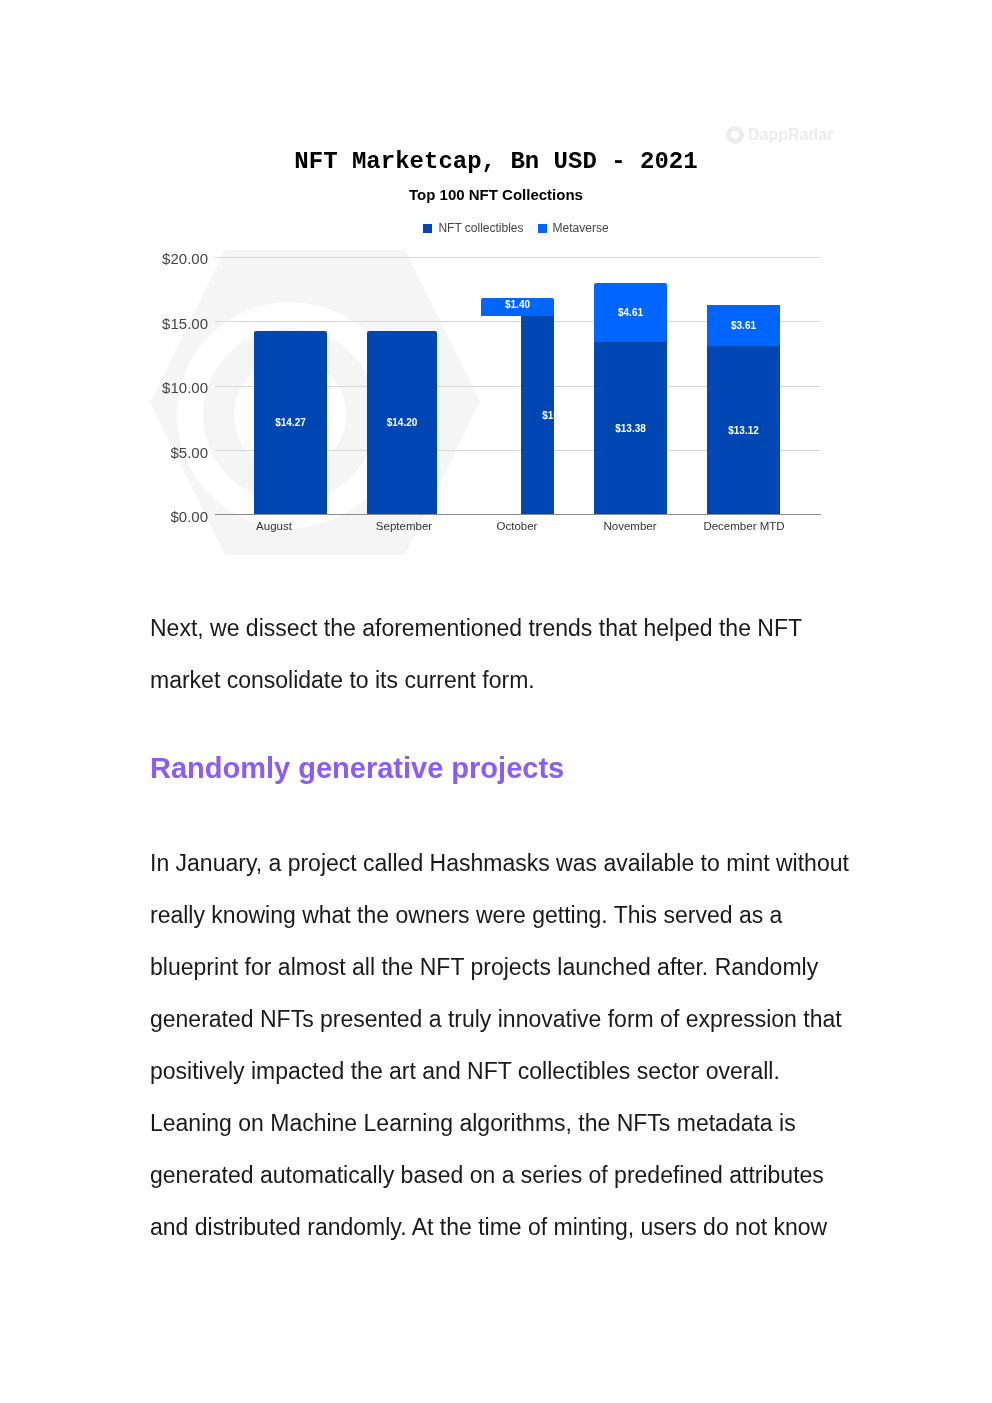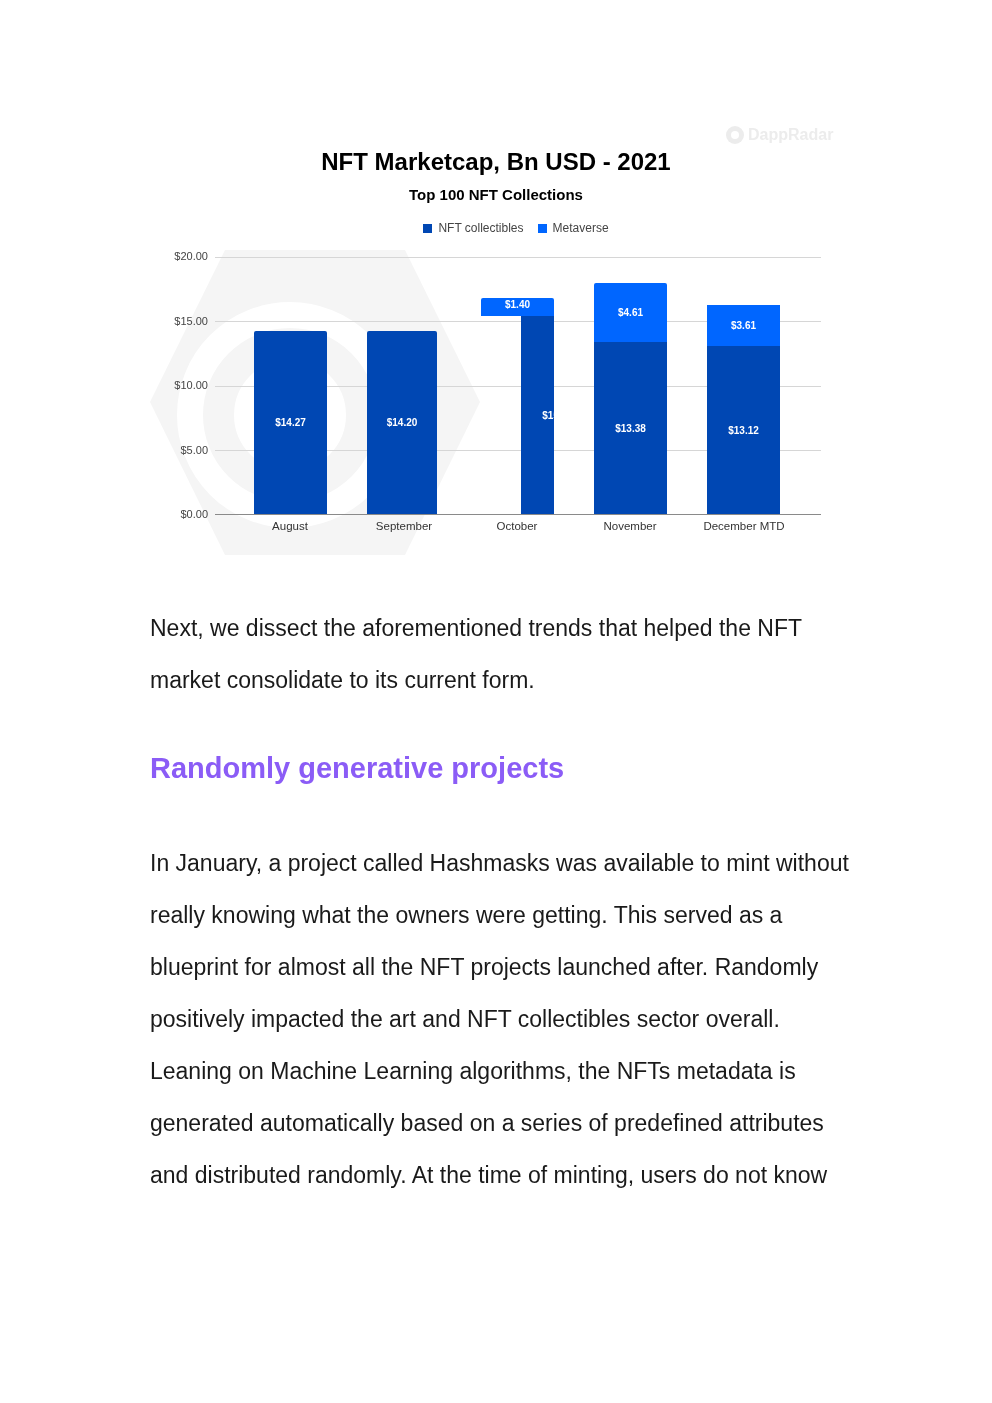--- a/index.html
+++ b/index.html
@@ -1,29 +1,29 @@
 <!DOCTYPE html>
 <html><head>
 <meta charset="utf-8">
 <style>
   html, body { margin:0; padding:0; background:#ffffff; }
   body { width:992px; height:1403px; position:relative; overflow:hidden; font-family:"Liberation Sans", sans-serif; color:#1a1a1a; }
   .abs { position:absolute; }
   .watermark-logo { left:726px; top:126px; display:flex; align-items:center; gap:4px; color:#ececec; font-weight:bold; font-size:16px; font-family:"Liberation Sans", sans-serif; }
   .watermark-logo .glyph { width:18px; height:18px; border-radius:50%; background:#ececec; position:relative; }
   .watermark-logo .glyph::after { content:""; position:absolute; left:5px; top:5px; width:8px; height:8px; border-radius:50%; background:#fff; }
-  .chart-title { left:0; width:992px; top:148px; text-align:center; font-size:24px; font-weight:bold; color:#000; }
+  .chart-title { left:0; width:992px; top:148px; text-align:center; font-size:24px; font-weight:bold; color:#000;font-family:Liberation Mono, monospace; }
   .chart-subtitle { left:0; width:992px; top:186px; text-align:center; font-size:15px; font-weight:bold; color:#000; }
   .legend { left:0; width:992px; top:221px; display:flex; justify-content:center; gap:14px; font-size:12px; color:#444;padding-left:20px; }
   .legend-item { display:flex; align-items:center; gap:6px; }
   .legend-swatch { width:9px; height:9px; display:inline-block; }
   .bg-hex { left:150px; top:250px; width:330px; height:305px; }
   .gridline { left:215px; width:606px; height:1px; background:#d6d6d6; }
   .axisline { left:215px; width:606px; height:1px; background:#8a8a8a; }
-  .ytick { left:150px; width:58px; text-align:right; font-size:11px; color:#444; }
+  .ytick { left:150px; width:58px; text-align:right; font-size:15px; color:#444; }
   .bar { position:absolute; }
   .bar-seg { position:absolute; left:0; width:100%; display:flex; align-items:center; justify-content:center; color:#fff; font-weight:bold; font-size:10px; }
   .xtick { top:520px; width:140px; text-align:center; font-size:11.5px; color:#333; }
   .prose { left:150px; width:700px; font-size:23px; color:#1a1a1a; line-height:52px; }
   .heading { left:150px; top:752px; font-size:29px; font-weight:bold; color:#8b5cf6; }
 </style>
 </head>
 <body>
 
 <svg class="abs bg-hex" viewBox="0 0 330 305">
@@ -78,34 +78,35 @@
       <div class="bar-seg" style="bottom: 172.602px; height: 59.469px; background: rgb(0, 102, 255);">$4.61</div>
     </div>
     <div class="bar" style="left: 707px; top: 299.183px; width: 73px; height: 215.817px; border-radius: 2px 2px 0px 0px; overflow: hidden; position: absolute;">
       <div class="bar-seg" style="bottom: 0px; height: 169.248px; background: rgb(0, 71, 179);">$13.12</div>
       <div class="bar-seg" style="bottom: 169.248px; height: 41px; background: rgb(0, 102, 255);">$3.61</div>
     </div>
   </div>
 
 <div class="abs axisline" style="top:514px"></div>
 
-<div class="abs xtick" style="left:220px">August</div>
+<div class="abs xtick" style="left:204px">August</div>
 <div class="abs xtick" style="left:334px">September</div>
 <div class="abs xtick" style="left:447px">October</div>
 <div class="abs xtick" style="left:560px">November</div>
 <div class="abs xtick" style="left:674px">December MTD</div>
 
 <div class="abs prose" style="top:602px">
   <div>Next, we dissect the aforementioned trends that helped the NFT</div>
   <div>market consolidate to its current form.</div>
 </div>
 
 <div class="abs heading">Randomly generative projects</div>
 
 <div class="abs prose" style="top:837px">
   <div>In January, a project called Hashmasks was available to mint without</div>
   <div>really knowing what the owners were getting. This served as a</div>
   <div>blueprint for almost all the NFT projects launched after. Randomly</div>
+  <div>generated NFTs presented a truly innovative form of expression that</div>
   <div>positively impacted the art and NFT collectibles sector overall.</div>
   <div>Leaning on Machine Learning algorithms, the NFTs metadata is</div>
   <div>generated automatically based on a series of predefined attributes</div>
   <div>and distributed randomly. At the time of minting, users do not know</div>
 </div>
 
 </body></html>

